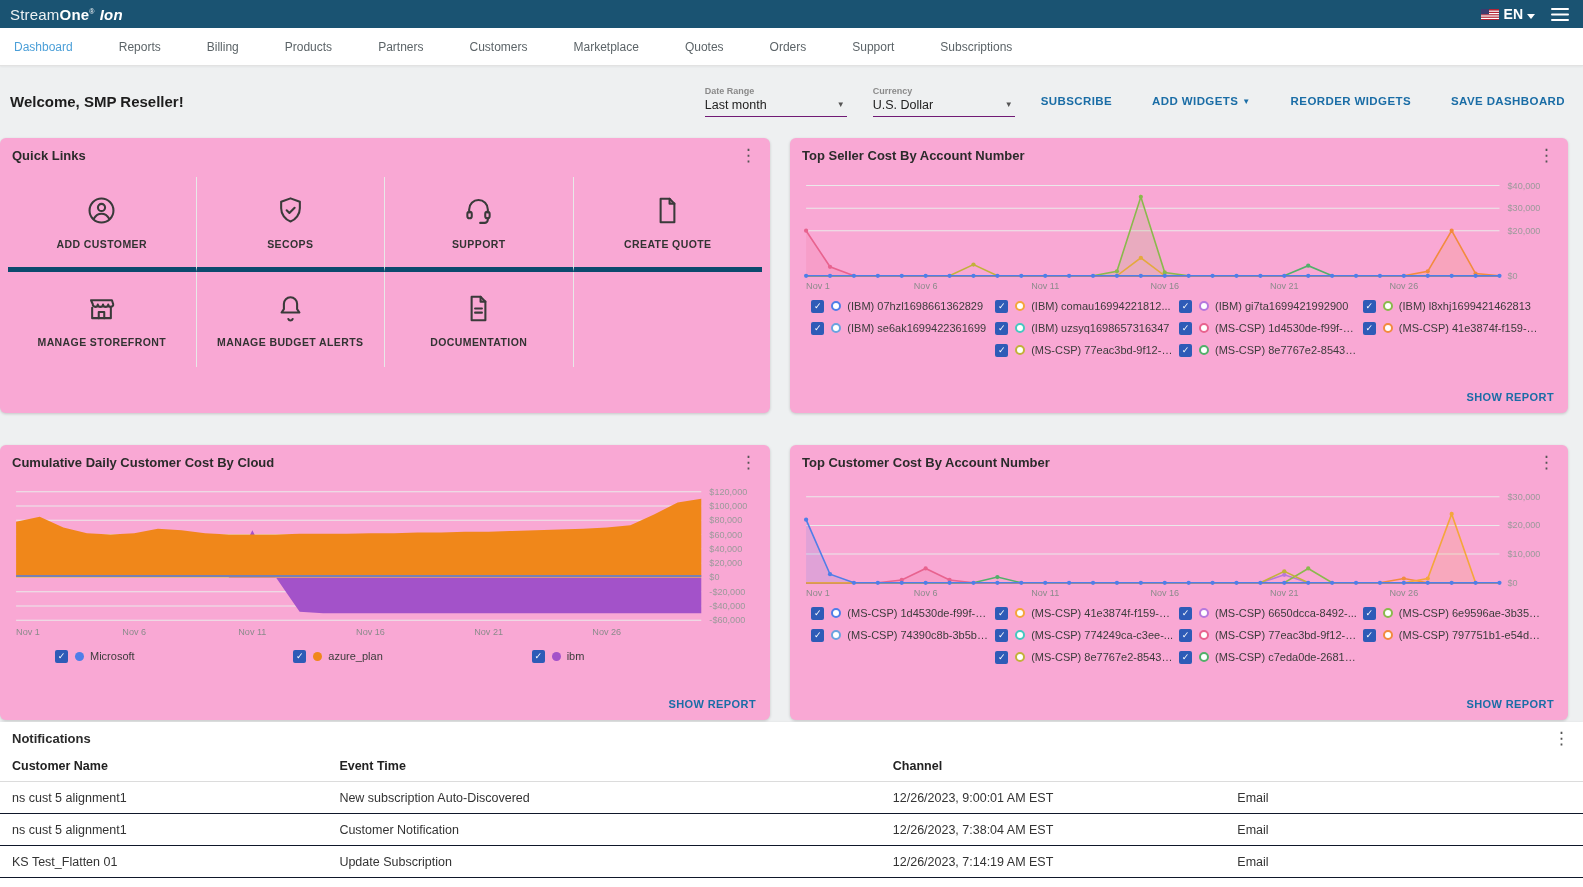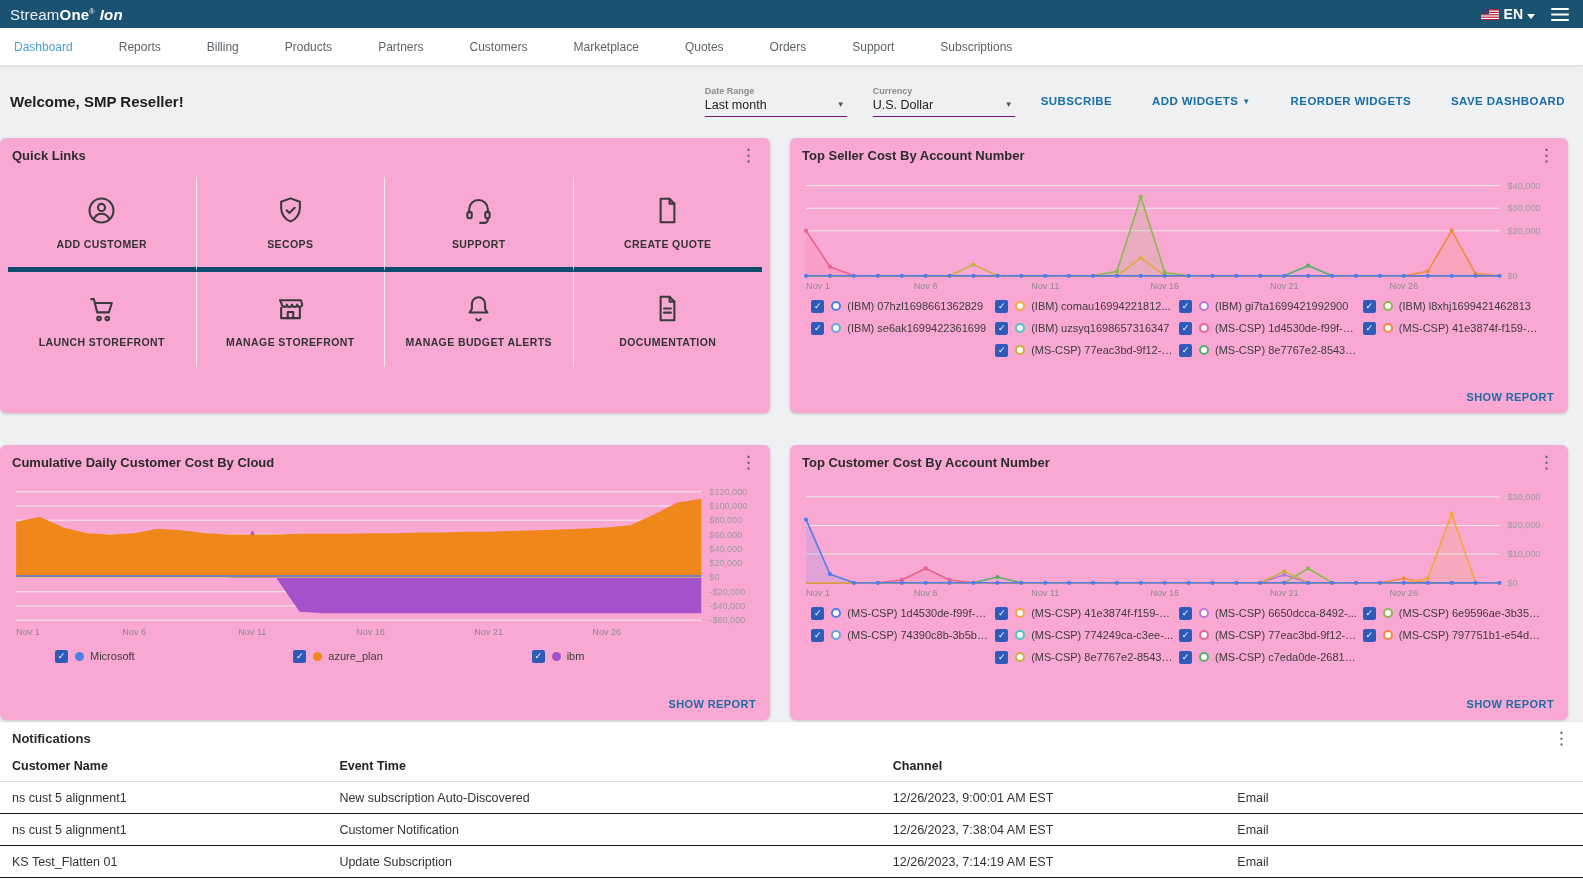--- a/index.html
+++ b/index.html
@@ -171,28 +171,20 @@
             <path d="M18.8 17.6v1a2.4 2.4 0 0 1-2.4 2.4h-3.2"></path>
           </svg>
           <div class="ql-label">SUPPORT</div>
         </div>
         <div class="ql-cell">
           <svg viewBox="0 0 24 24">
             <path d="M7 3.5h6.5l3.5 3.5v13.5H7z"></path>
             <path d="M13.5 3.5V7H17"></path>
           </svg>
           <div class="ql-label">CREATE QUOTE</div>
-        </div>
-        <div class="ql-cell">
-          <svg viewBox="0 0 24 24">
-            <circle cx="10.2" cy="19.3" r="1.3"></circle>
-            <circle cx="16.2" cy="19.3" r="1.3"></circle>
-            <path d="M4.5 5.2h2l2.3 9.6h8.6l2.1-6.8H7.2"></path>
-          </svg>
-          <div class="ql-label">LAUNCH STOREFRONT</div>
         </div>
         <div class="ql-cell">
           <svg viewBox="0 0 24 24">
             <path d="M5.2 11.5V19h13.6v-7.5"></path>
             <path d="M4.4 6h15.2l.9 2.9c.2 1-.6 1.9-1.8 1.9-1 0-1.8-.7-1.8-1.7 0 1-.8 1.7-1.9 1.7-1 0-1.9-.7-1.9-1.7 0 1-.8 1.7-1.9 1.7s-1.9-.7-1.9-1.7c0 1-.8 1.7-1.8 1.7-1.2 0-2-.9-1.8-1.9z"></path>
             <path d="M10 19v-4.4h4V19"></path>
           </svg>
           <div class="ql-label">MANAGE STOREFRONT</div>
         </div>
         <div class="ql-cell">

